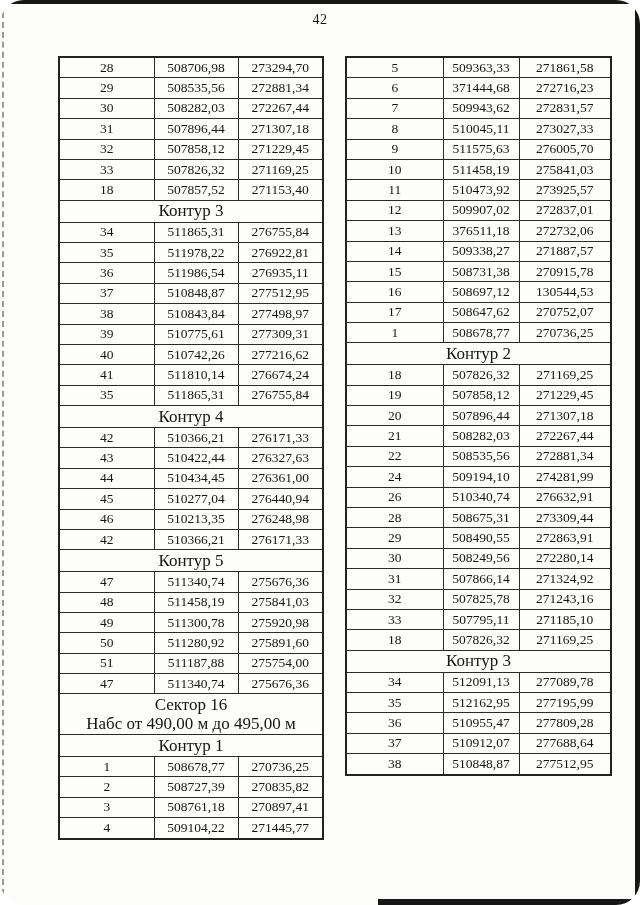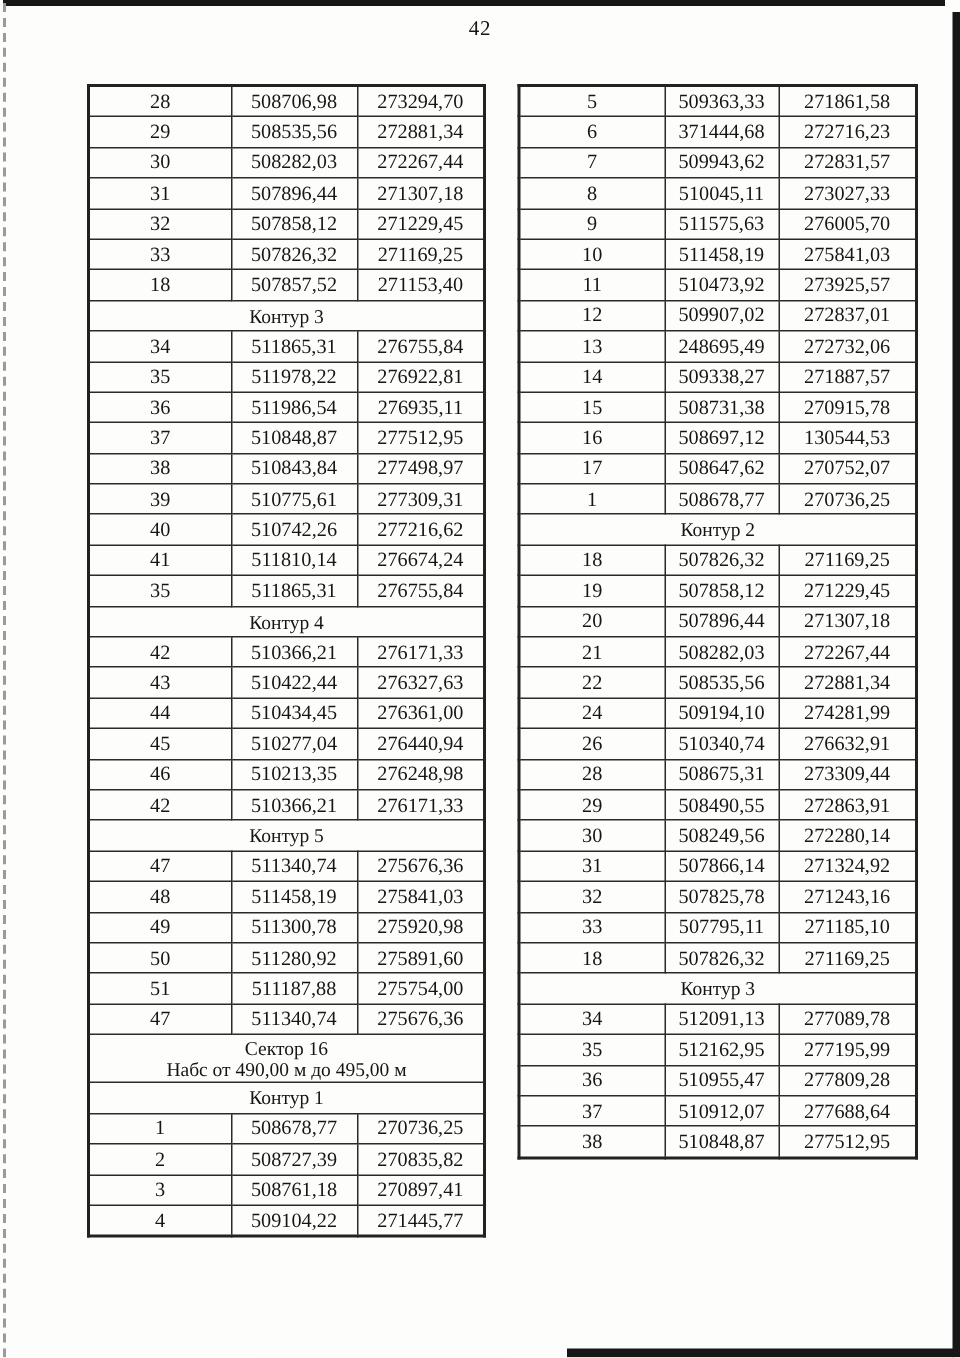--- a/index.html
+++ b/index.html
@@ -3,20 +3,21 @@
 <meta charset="utf-8">
 <style>
   html,body { margin:0; padding:0; background:#ffffff; }
   .page {
     position:relative;
     width:640px; height:905px;
     background:#fdfdfc;
     font-family:"Liberation Serif", serif;
     color:#151515;
     overflow:hidden;
+    border-radius:24px;
   }
   
   .frame-top    { position:absolute; top:0; left:2px; width:628px; height:4px; background:#171717; }
   .frame-right  { position:absolute; top:8px; right:0; width:5px; height:897px; background:#171717; }
   .frame-left   { position:absolute; top:2px; left:2px; height:903px; width:0; border-left:2px dashed #9a9a9a; }
   .frame-bottom { position:absolute; bottom:0; left:378px; right:4px; height:6px; background:#171717; }
 
   .page-number {
     position:absolute; top:12px; left:0; width:100%;
     text-align:center; font-size:14px; letter-spacing:0.5px;
@@ -35,21 +36,21 @@
     border:1.4px solid #2a2a2a;
     text-align:center;
     vertical-align:middle;
     font-size:13.5px;
     line-height:1.05;
     padding:1px 2px;
     height:17.4px;
     overflow:hidden;
     white-space:nowrap;
   }
-  table.coords td.hdr { font-size:13px; }
+  table.coords td.hdr { font-size:17px; }
   table.coords td.hdr div { padding:0.5px 0; }
 
   #left-table  col.c1 { width:95px; } #left-table  col.c2 { width:84px; } #left-table  col.c3 { width:85px; }
   #right-table col.c1 { width:97px; } #right-table col.c2 { width:76px; } #right-table col.c3 { width:92px; }
 </style>
 </head>
 <body>
 
 <div class="page">
 
@@ -298,21 +299,21 @@
           <td>510473,92</td>
           <td>273925,57</td>
         </tr>
         <tr>
           <td>12</td>
           <td>509907,02</td>
           <td>272837,01</td>
         </tr>
         <tr>
           <td>13</td>
-          <td>248695,49</td>
+          <td>376511,18</td>
           <td>272732,06</td>
         </tr>
         <tr>
           <td>14</td>
           <td>509338,27</td>
           <td>271887,57</td>
         </tr>
         <tr>
           <td>15</td>
           <td>508731,38</td>

